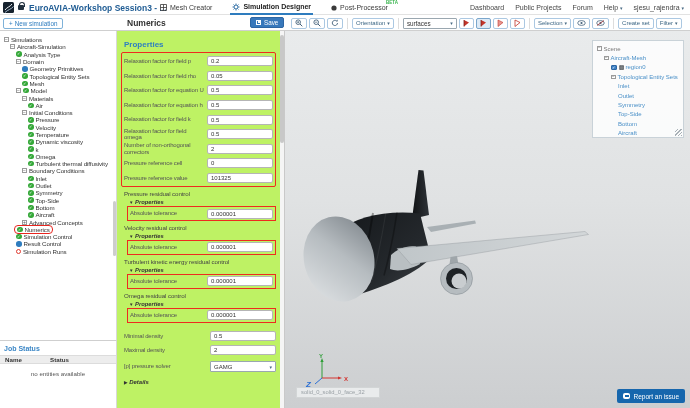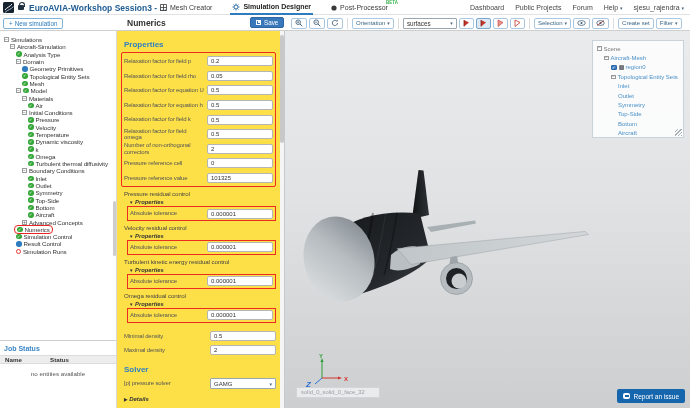--- a/index.html
+++ b/index.html
@@ -77,21 +77,21 @@
   .jobstatus { position:absolute; left:0; top:340px; width:117px; height:68px; background:#fff;
                border-top:1px solid #cfcfcf; border-right:1px solid #d8d8d8; }
   .jsheading { font-size:7px; font-weight:bold; color:#3c87c6; padding:4px 0 3px 4px; }
   .jshead { display:flex; background:#ededed; border-top:1px solid #dcdcdc;
             border-bottom:1px solid #dcdcdc; height:9px; align-items:center; font-size:6.2px;
             font-weight:bold; color:#333; }
   .jshead span:first-child { padding-left:5px; width:50px; }
   .jsempty { text-align:center; font-size:6.2px; color:#555; margin-top:6px; }
 
   
-  .mid { position:absolute; left:117px; top:31px; width:168px; height:377px; background:#fde047;
+  .mid { position:absolute; left:117px; top:31px; width:168px; height:377px; background:#bef264;
          border-right:1px solid #c9c9c9; overflow:hidden; }
   .mid-inner { padding:9px 8px 0 4px; }
   .sect { font-size:8px; font-weight:bold; color:#2e7fc1; margin:0 0 3px 3px; }
   .redbox { border:1.5px solid #ee2b1f; border-radius:2px; padding:1px 2px; }
   .frow { display:flex; align-items:center; min-height:14.6px; }
   .flab { flex:1; font-size:6px; color:#555; line-height:6.5px; padding-right:3px;
           letter-spacing:-0.15px; }
   .finput { width:66px; height:10px; border:1px solid #b5b5b5; border-radius:2px; font-size:6px;
             font-family:"Liberation Sans", sans-serif; color:#333; padding:0 3px; background:#fff; }
   .rgroup { margin-top:4px; }
@@ -572,21 +572,20 @@
       <div class="densityblock">
           <div class="frow">
             <span class="flab" style="padding-left: 3px;">Minimal density</span>
             <input class="finput" readonly="" value="0.5" style="">
           </div>
           <div class="frow">
             <span class="flab" style="padding-left: 3px;">Maximal density</span>
             <input class="finput" readonly="" value="2" style="">
           </div>
         </div>
-      <div class="sect" style="margin-top:7px;">Solver</div>
       <div class="solrow">
         <span class="flab" style="padding-left:3px;">[p] pressure solver</span>
         <span class="selbox">
           <span>GAMG</span>
           <span class="caret">▾</span>
         </span>
       </div>
       <div class="details">
         <span class="tri">▶</span>
         <span>Details</span>

